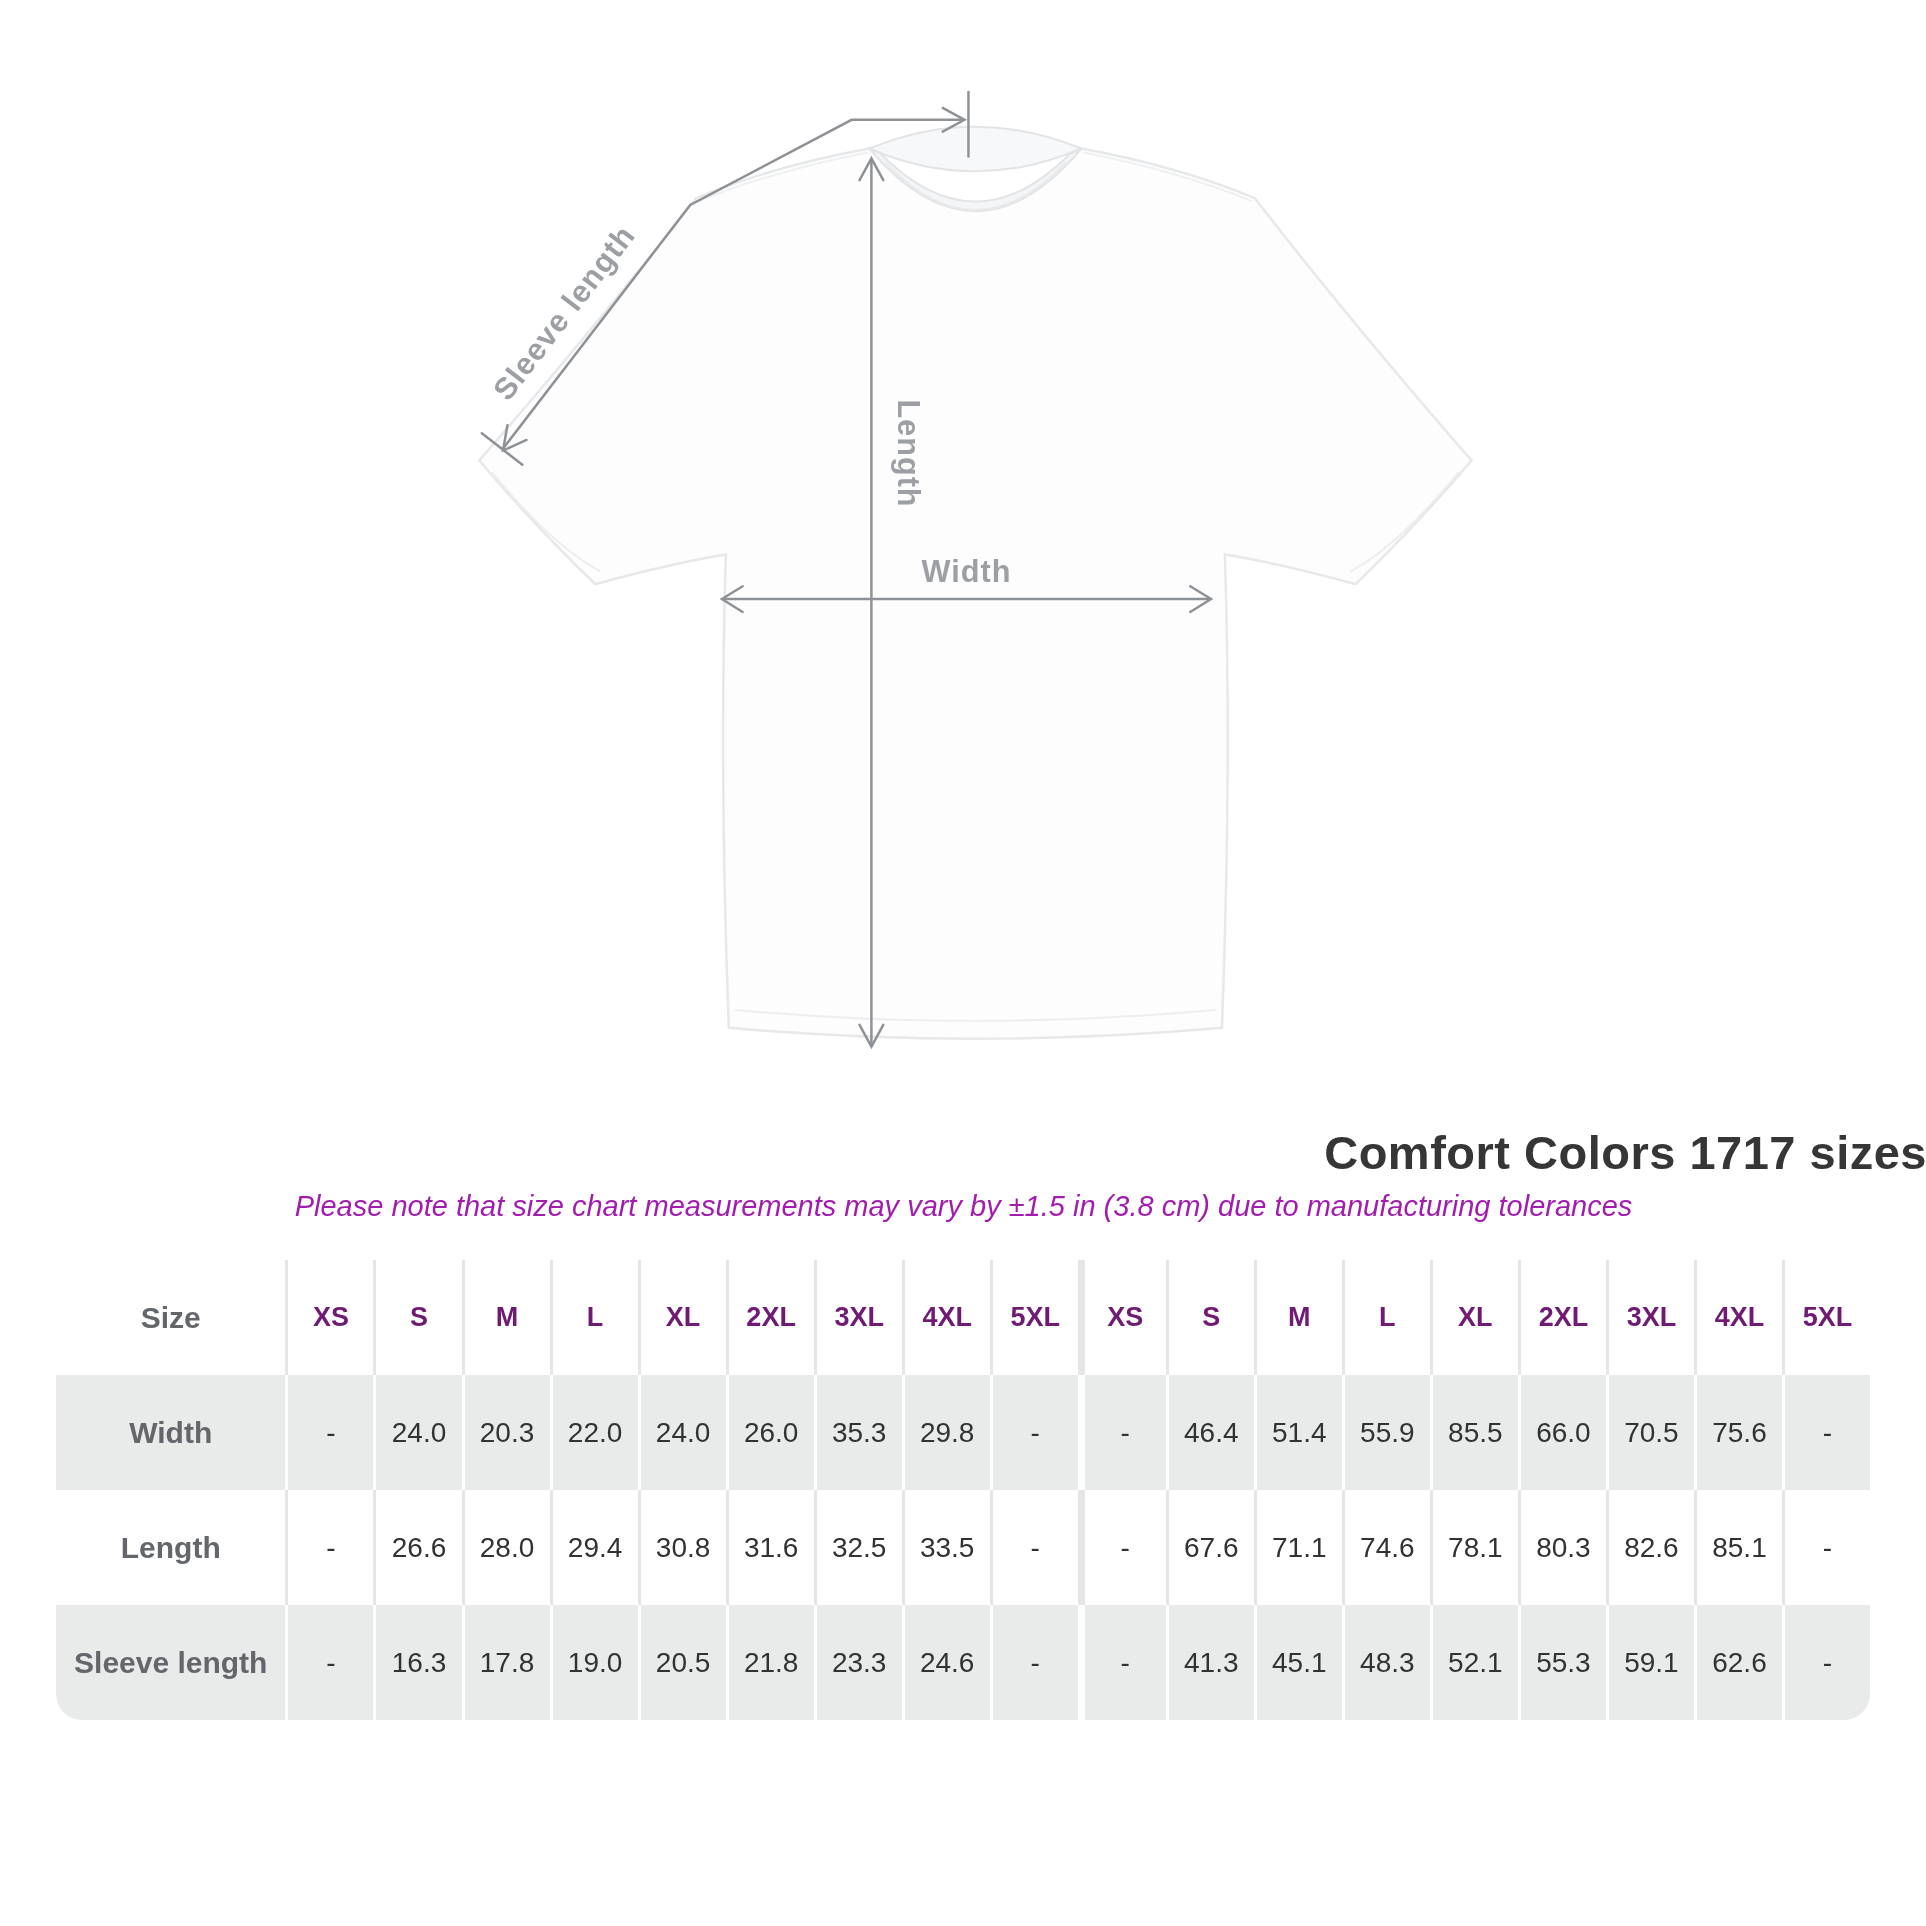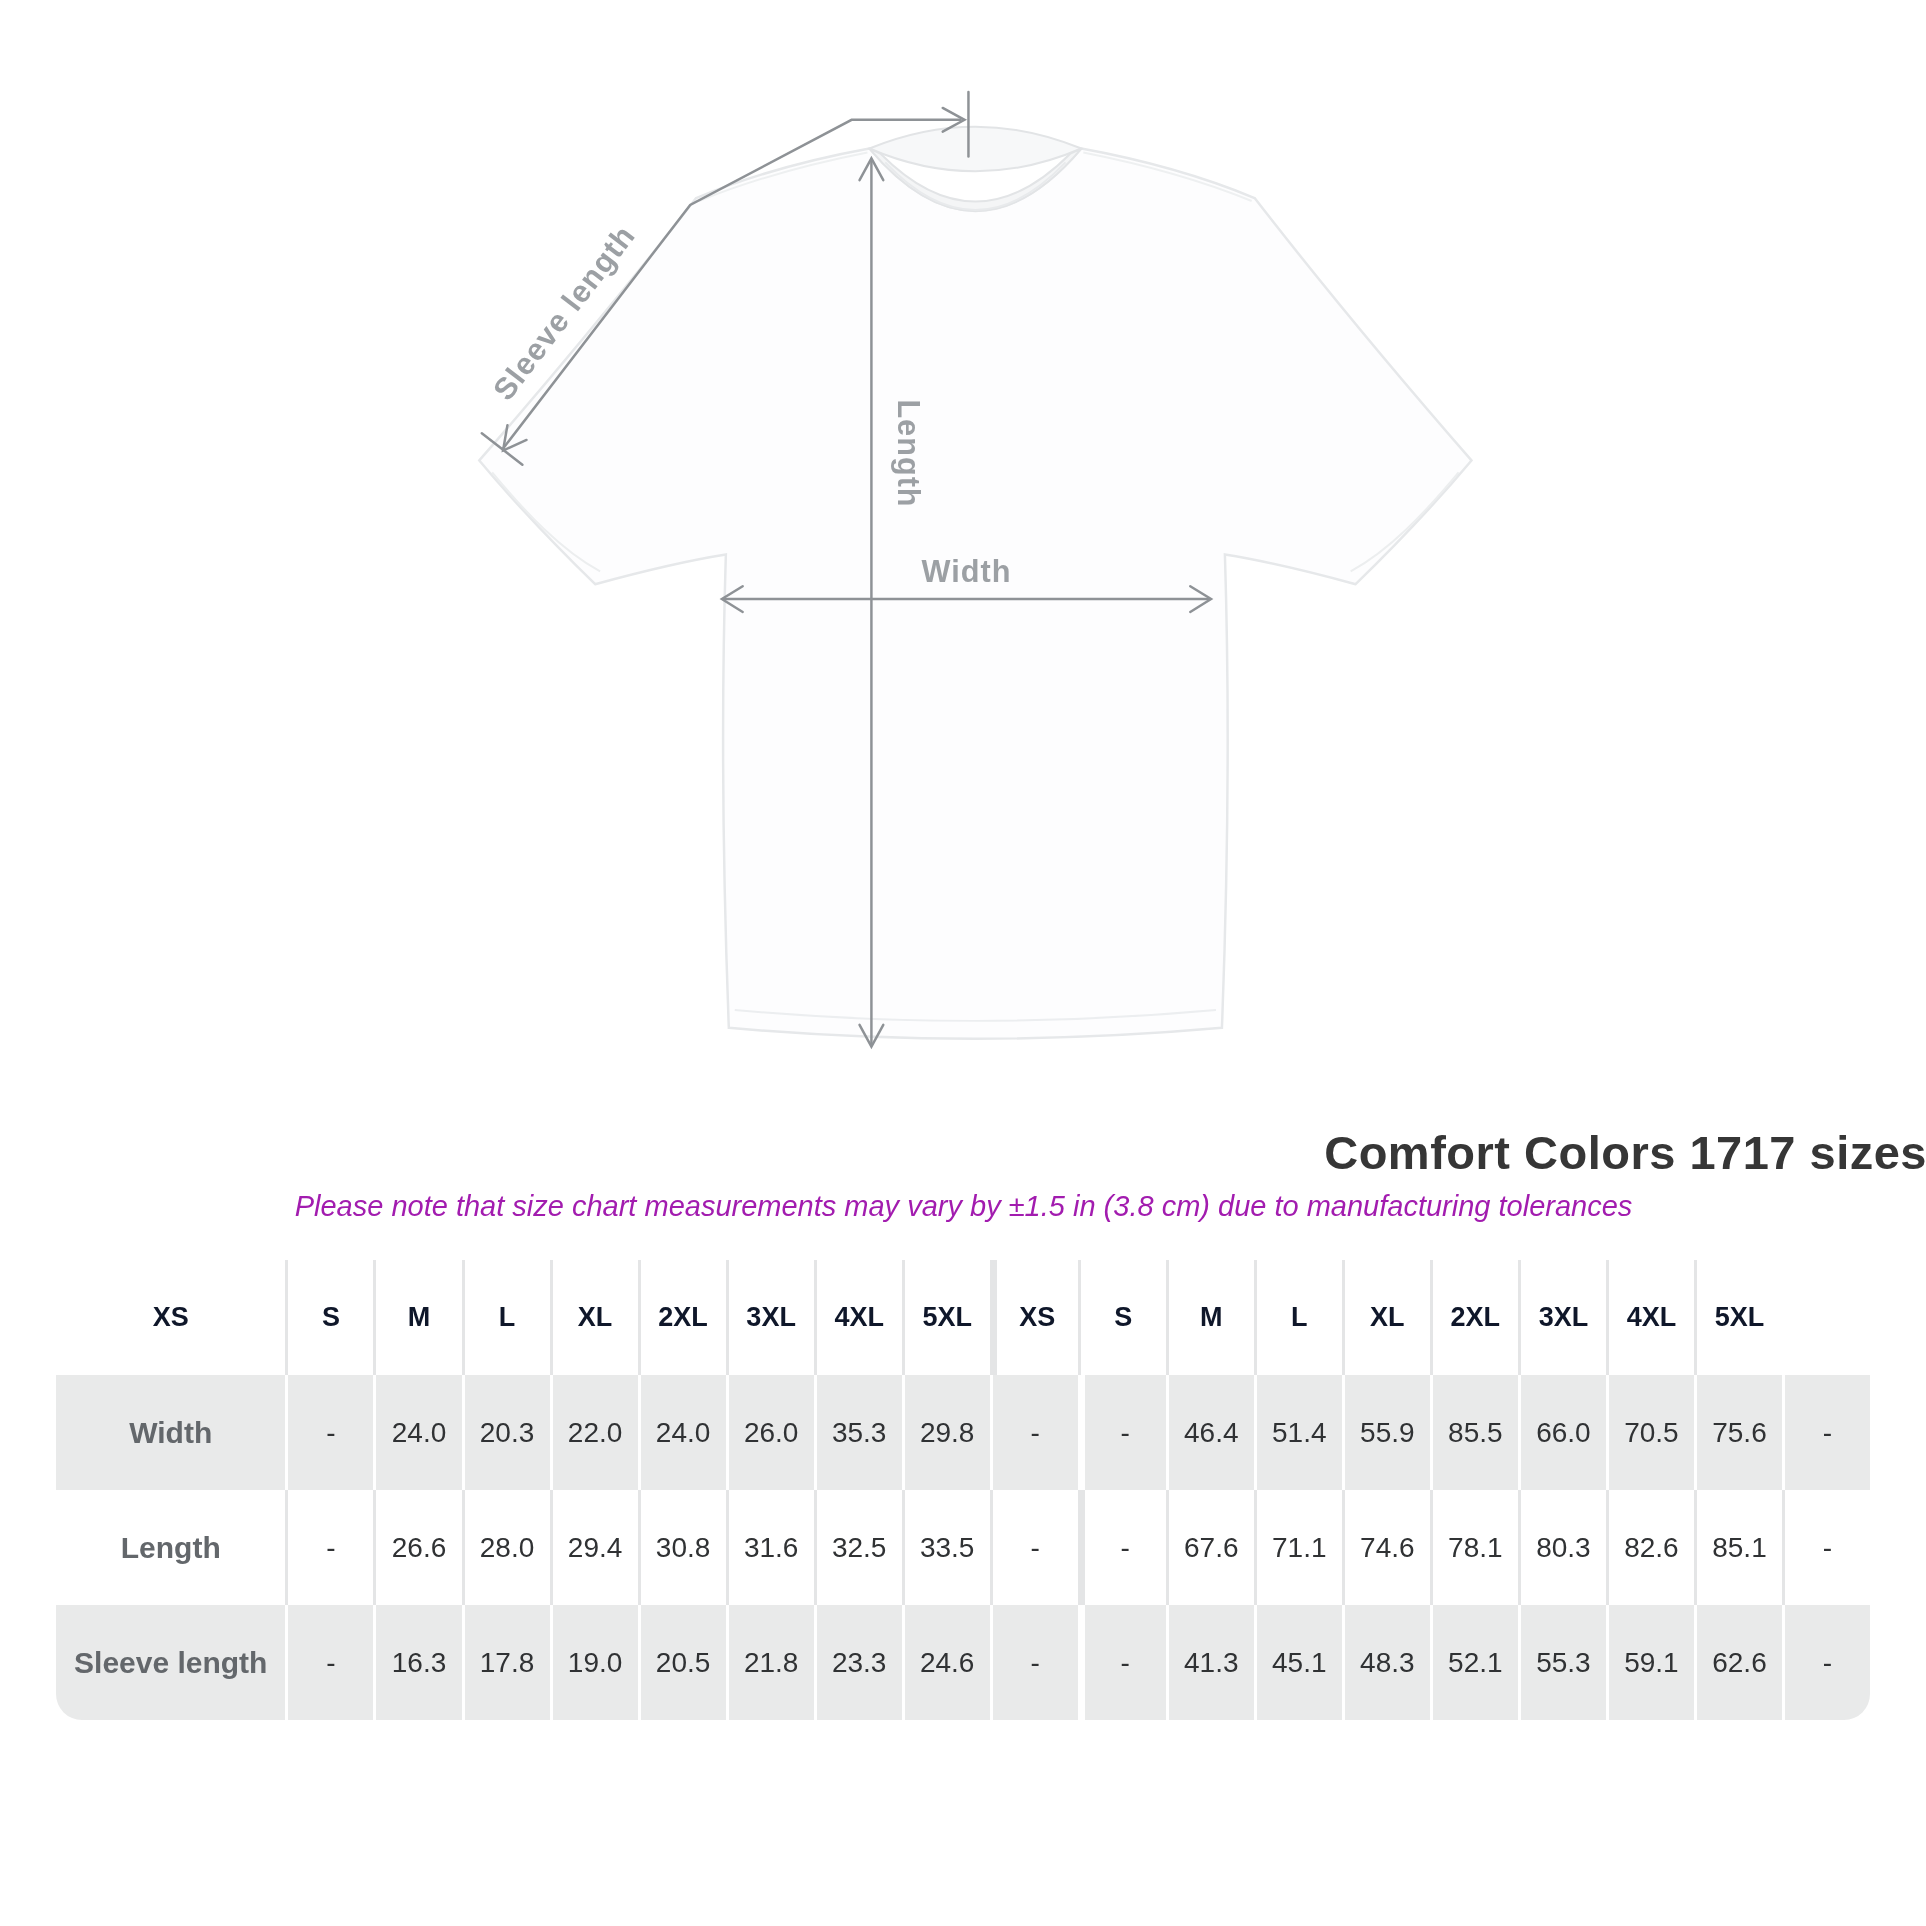--- a/index.html
+++ b/index.html
@@ -33,21 +33,21 @@
   .unit-cell{display:flex;flex-direction:column;align-items:center;justify-content:center;gap:14px;}
   .unit-name{font-size:35px;font-weight:bold;font-style:italic;color:#54585c;}
   .unit-sub{font-size:27px;font-style:italic;color:#5f6367;}
   .grid{display:grid;grid-template-columns:232fr repeat(18,89fr);height:115px;}
   .row-white{background:#ffffff;--sep:#e4e5e6;}
   .row-gray{background:#e9eaea;--sep:#ffffff;}
   .cell{display:flex;align-items:center;justify-content:center;overflow:hidden;}
   .cell:not(:first-child){border-left:3px solid var(--sep);}
   .cell.sep-strong{border-left-width:7px;}
   .cell.rowlabel{font-weight:bold;font-size:30px;color:#63676b;}
-  .cell.szh{font-weight:bold;font-size:27px;color:#0f172a;}
+  .cell.szh{font-weight:bold;font-size:27px;color:#701a75;}
   .cell.val{font-size:28px;color:#303234;}
 </style>
 </head>
 <body>
 
 <div class="diagram">
   <svg width="1927" height="1109" viewBox="0 0 1946 1120" xmlns="http://www.w3.org/2000/svg">
 
     <g>
       <path d="M 878,150
@@ -107,20 +107,21 @@
   </svg>
 </div>
 
 <div class="page-title">Comfort Colors 1717 sizes</div>
 <div class="page-subtitle">Please note that size chart measurements may vary by ±1.5 in (3.8 cm) due to manufacturing tolerances</div>
 
 <div class="size-table">
 
 
   <div class="grid row-white">
+    <div class="cell rowlabel">Size</div>
     <div class="cell szh">XS</div>
     <div class="cell szh">S</div>
     <div class="cell szh">M</div>
     <div class="cell szh">L</div>
     <div class="cell szh">XL</div>
     <div class="cell szh">2XL</div>
     <div class="cell szh">3XL</div>
     <div class="cell szh">4XL</div>
     <div class="cell szh">5XL</div>
     <div class="cell szh sep-strong">XS</div>

